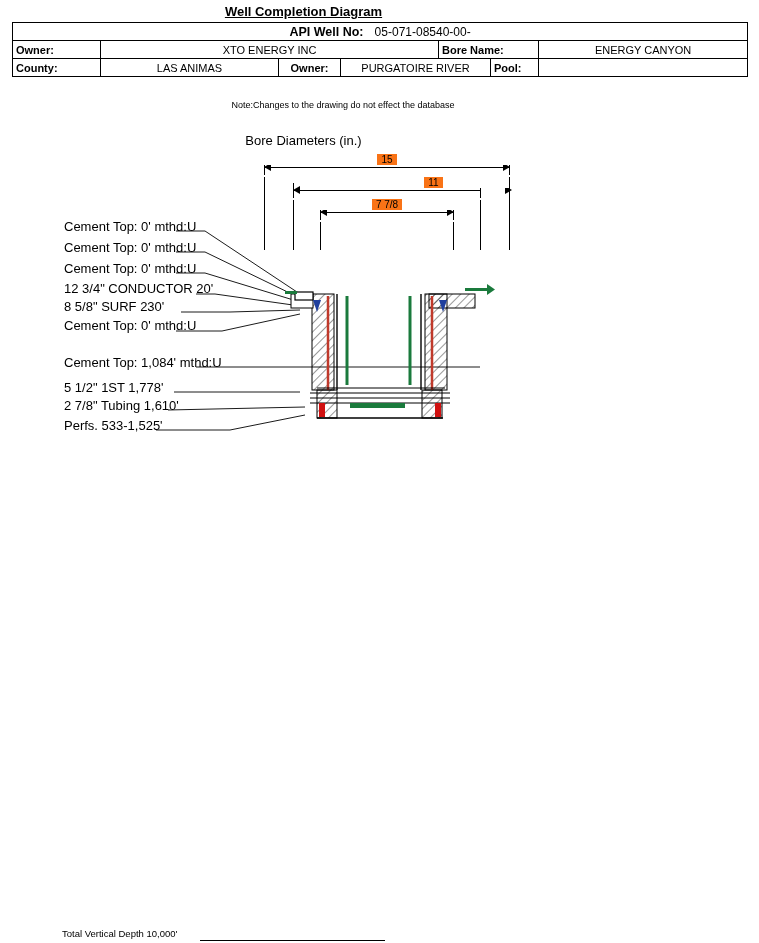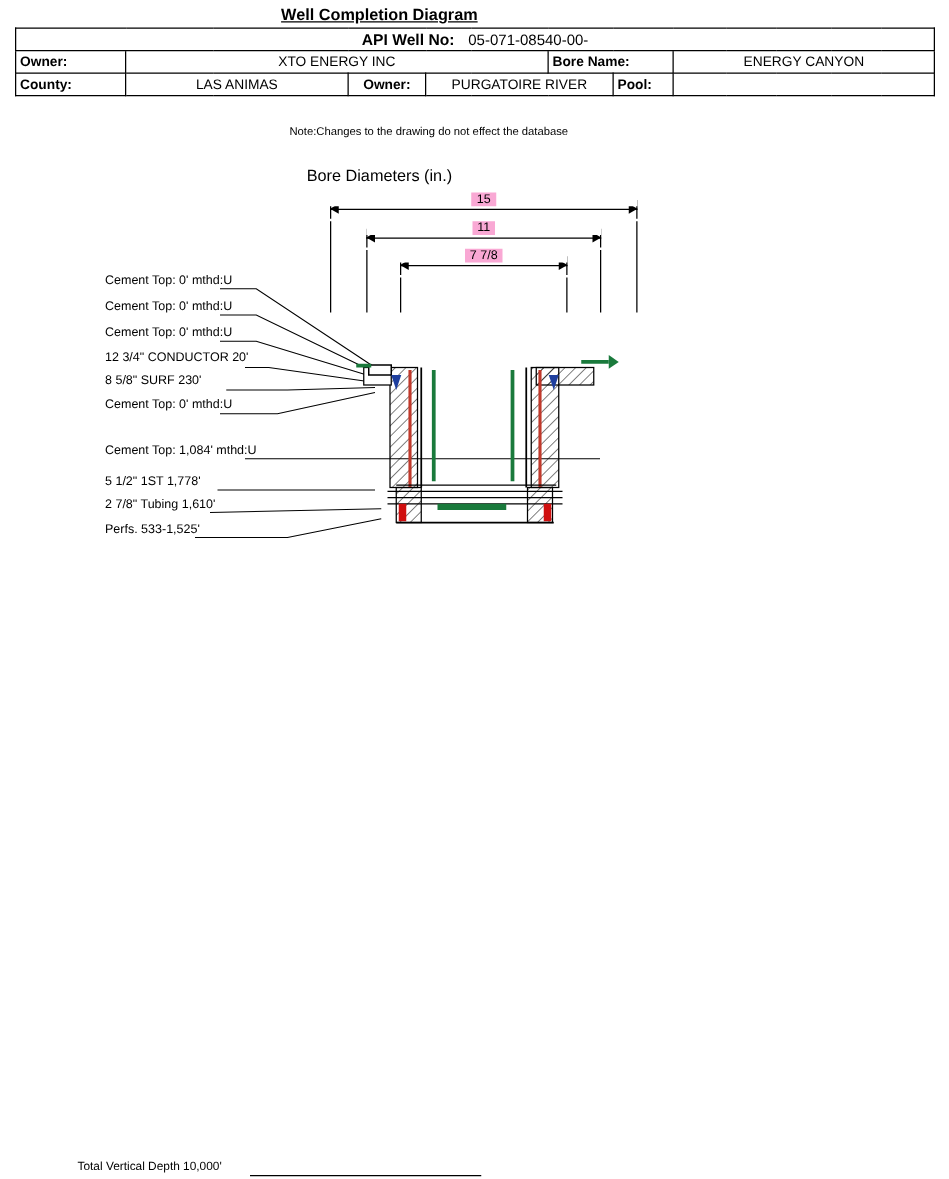--- a/index.html
+++ b/index.html
@@ -93,39 +93,38 @@
   }
   .dim-label {
     position: absolute;
     top: -4px;
     width: 100%;
     text-align: center;
     font-size: 10px;
     background: #fff;
   }
   .dim-label span {
-    background: #f9a8d4;
+    background: #f97316;
     padding: 0 4px;
   }
   .arrow-l, .arrow-r {
     position: absolute;
     top: 5px;
     width: 0; height: 0;
     border-top: 4px solid transparent;
     border-bottom: 4px solid transparent;
   }
   .arrow-l { border-right: 7px solid #000; left: 0; }
   .arrow-r { border-left: 7px solid #000; right: 0; }
 
   
   .ann {
     position: absolute;
-    font-size: 10px;
+    font-size: 13px;
     white-space: nowrap;
-    margin-left: 20px;
   }
 
   
   #wellbore {
     position: absolute;
     left: 255px;
     top: 270px;
   }
 
   .tvd {
@@ -195,21 +194,21 @@
 
 <div class="dim-wrap" style="left:264px; top:158px; width:246px; height:20px;">
   <div class="dim-line" style="left:0; width:246px;"></div>
   <div class="dim-cap" style="left:0;"></div>
   <div class="dim-cap" style="left:245px;"></div>
   <div class="arrow-l"></div>
   <div class="arrow-r"></div>
   <div class="dim-label"><span>15</span></div>
 </div>
 
-<div class="dim-wrap" style="left:293px; top:181px; width:188px; height:20px;">
+<div class="dim-wrap" style="left:293px; top:181px; width:188px; height:20px;padding-left:31px;">
   <div class="dim-line" style="left:0; width:188px;"></div>
   <div class="dim-cap" style="left:0;"></div>
   <div class="dim-cap" style="left:187px;"></div>
   <div class="arrow-l"></div>
   <div class="arrow-r"></div>
   <div class="dim-label"><span>11</span></div>
 </div>
 
 <div class="dim-wrap" style="left:320px; top:203px; width:134px; height:20px;">
   <div class="dim-line" style="left:0; width:134px;"></div>

